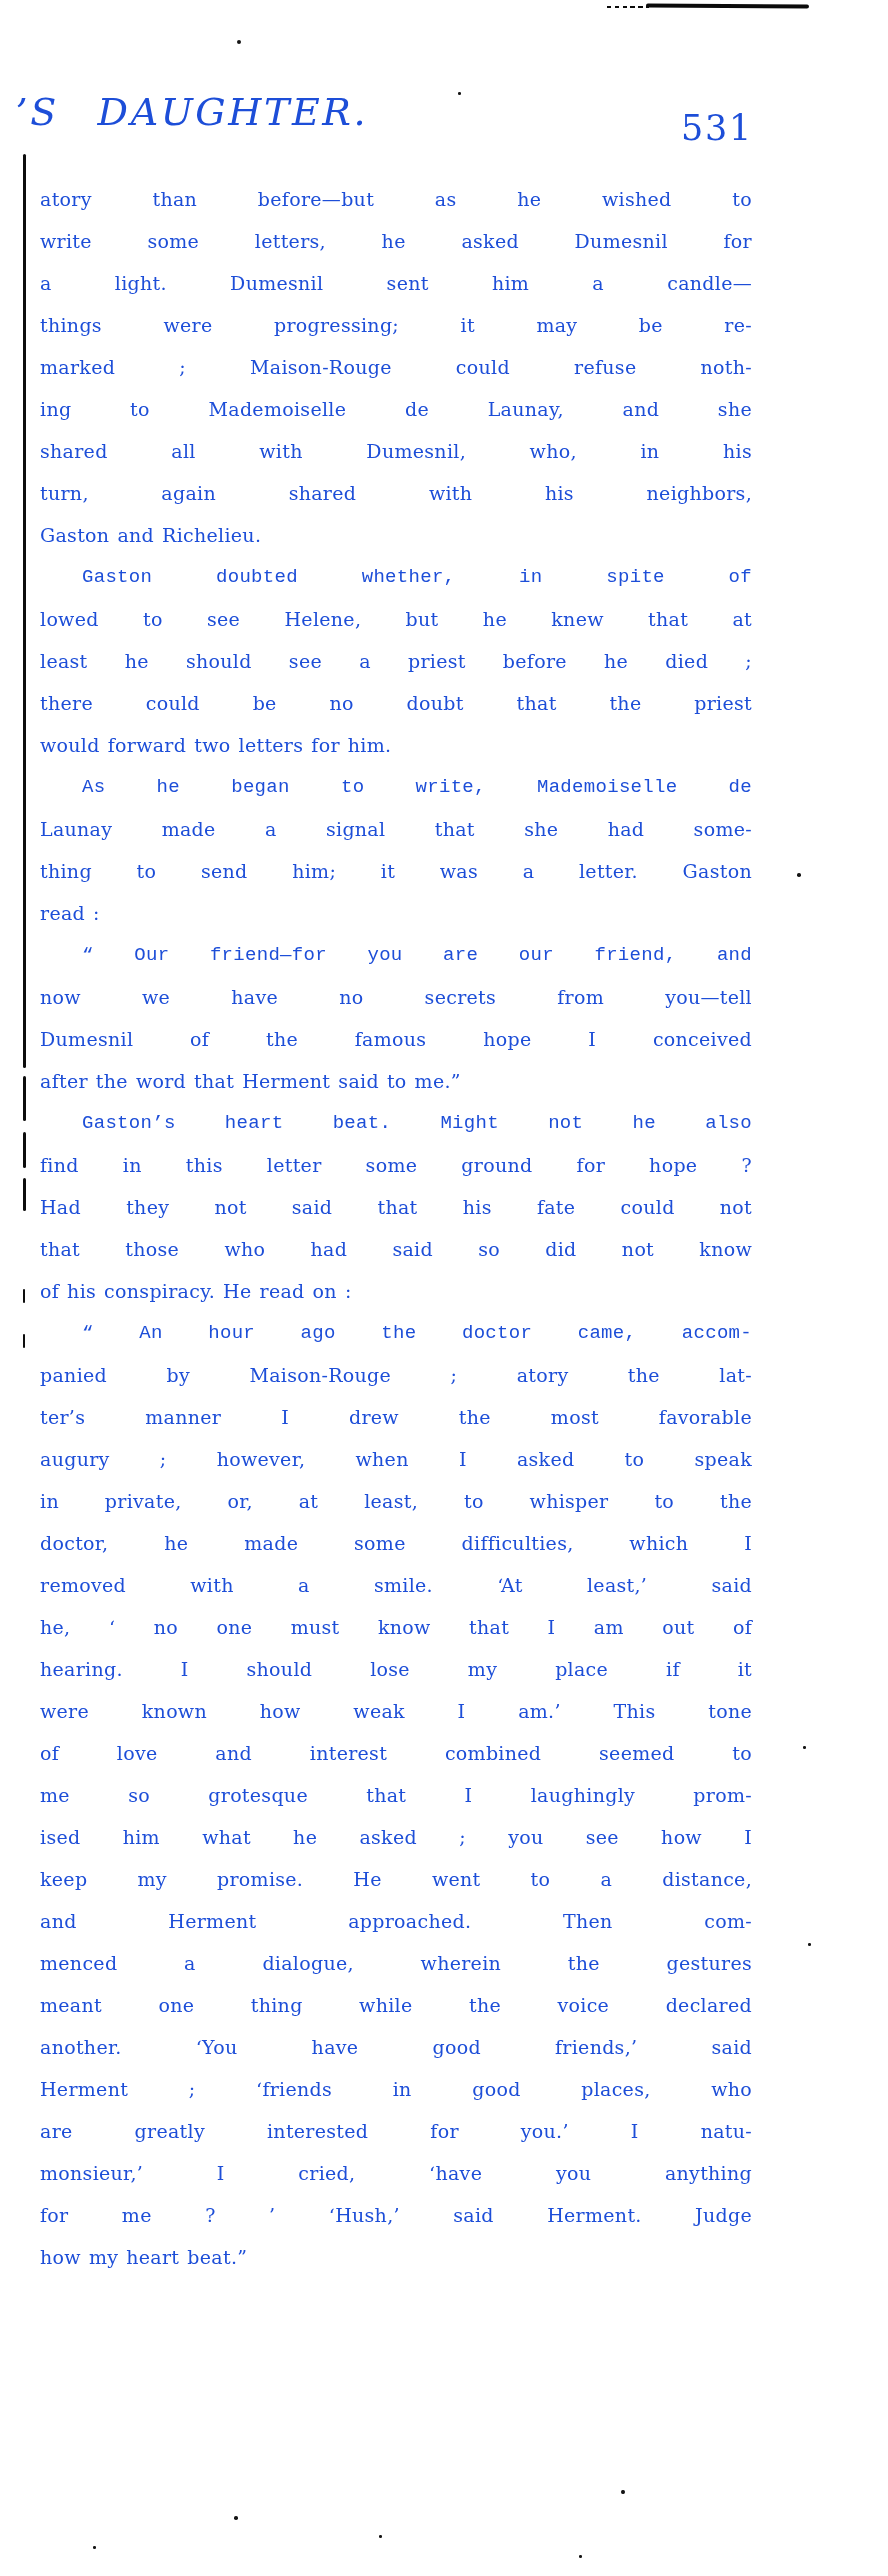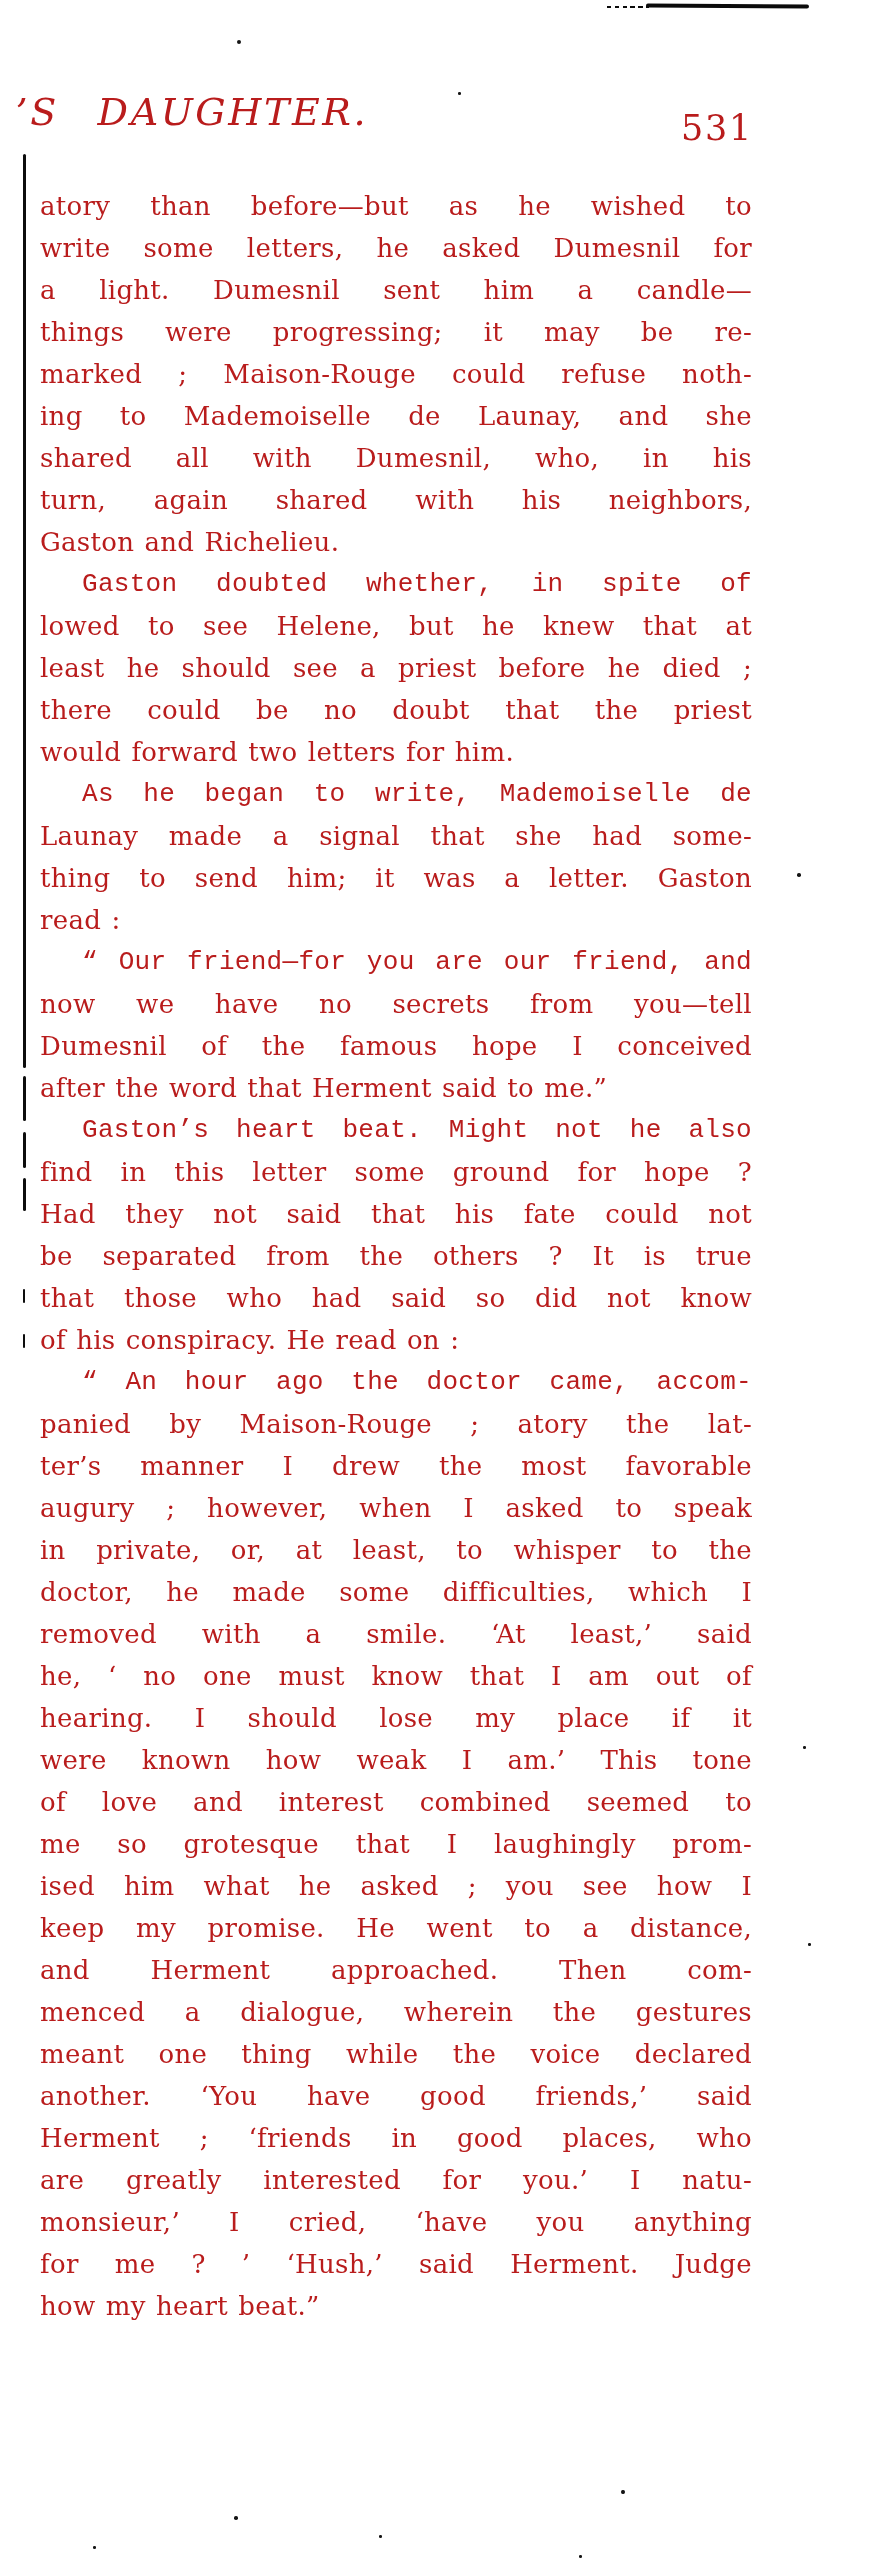--- a/index.html
+++ b/index.html
@@ -1,21 +1,21 @@
 <!DOCTYPE html>
 <html style="font-size:14px"><head>
 <meta charset="utf-8">
 <style>
   html,body{margin:0;padding:0;background:#ffffff;}
   #page{
     position:relative;
     width:889px;height:2576px;
     background:#ffffff;
     font-family:"DejaVu Serif","Liberation Serif",serif;
-    color:#b91c1c;
+    color:#1d4ed8;
     overflow:hidden;
   }
   
   #running-title{
     position:absolute;left:15.6px;top:90px;
     font-style:italic;font-size:38px;letter-spacing:2.6px;word-spacing:24px;
     white-space:nowrap;
   }
   #folio{
     position:absolute;left:681px;top:108px;
@@ -33,22 +33,22 @@
   
   .vrule{position:absolute;left:22.5px;width:3.5px;background:#0d0d0d;border-radius:1.7px;}
   #vrule-a{top:154px;height:914px;}
   #vrule-b{top:1076px;height:45px;}
   #vrule-c{top:1132px;height:36px;}
   #vrule-d{top:1178px;height:33px;}
   #vrule-e{top:1289px;height:14px;width:2.6px;}
   #vrule-f{top:1334px;height:14px;width:2.6px;}
   
   #page-text{
-    position:absolute;left:40px;top:185px;width:712px;
-    font-size:26px;line-height:42px;
+    position:absolute;left:40px;top:178px;width:712px;
+    font-size:19px;line-height:42px;
     letter-spacing:0.3px;word-spacing:1.7px;
   }
   .line{text-align:justify;text-align-last:justify;}
   .line.para-end{text-align-last:left;}
   .line.indent{text-indent:42px;font-family:Liberation Mono, monospace;}
   
   .speck{position:absolute;background:#151515;border-radius:50%;}
 </style>
 </head>
 <body>
@@ -87,21 +87,20 @@
       <div class="line">Launay made a signal that she had some-</div>
       <div class="line">thing to send him; it was a letter. Gaston</div>
       <div class="line para-end">read :</div>
       <div class="line indent">“ Our friend—for you are our friend, and</div>
       <div class="line">now we have no secrets from you—tell</div>
       <div class="line">Dumesnil of the famous hope I conceived</div>
       <div class="line para-end">after the word that Herment said to me.”</div>
       <div class="line indent">Gaston’s heart beat.  Might not he also</div>
       <div class="line">find in this letter some ground for hope ?</div>
       <div class="line">Had they not said that his fate could not</div>
-      <div class="line">be separated from the others ?  It is true</div>
       <div class="line">that those who had said so did not know</div>
       <div class="line para-end">of his conspiracy.  He read on :</div>
       <div class="line indent">“ An hour ago the doctor came, accom-</div>
       <div class="line">panied by Maison-Rouge ; atory the lat-</div>
       <div class="line">ter’s manner I drew the most favorable</div>
       <div class="line">augury ; however, when I asked to speak</div>
       <div class="line">in private, or, at least, to whisper to the</div>
       <div class="line">doctor, he made some difficulties, which I</div>
       <div class="line">removed with a smile.  ‘At least,’ said</div>
       <div class="line">he, ‘ no one must know that I am out of</div>

